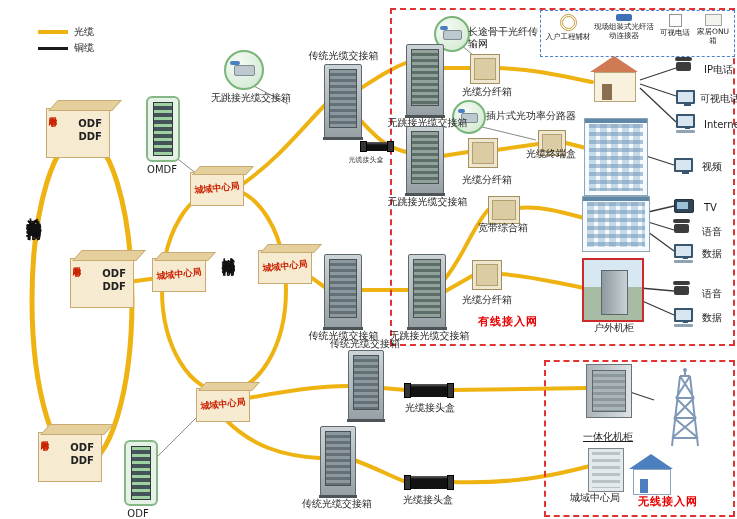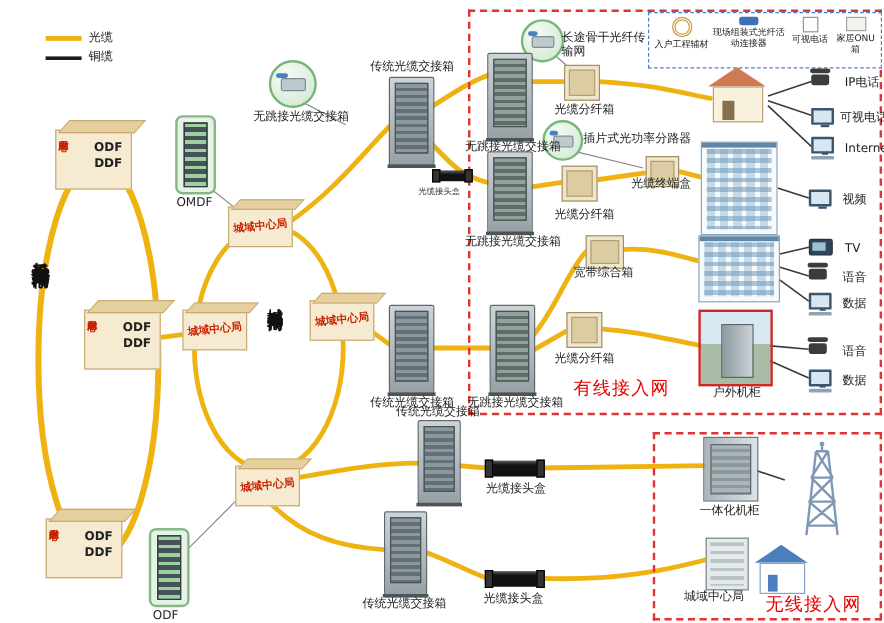--- a/index.html
+++ b/index.html
@@ -2,21 +2,21 @@
 <html><head>
 <meta charset="utf-8">
 <style>
   html,body{margin:0;padding:0;background:#fff;}
   #stage{position:relative;width:737px;height:519px;background:#ffffff;overflow:hidden;
          font-family:"DejaVu Sans","Liberation Sans",sans-serif;color:#222;}
   .abs{position:absolute;}
   .lbl{position:absolute;font-size:10px;color:#1d1d1d;text-align:center;line-height:1.18;}
   .lbl.left{text-align:left;}
   .lbl.tiny{font-size:7px;color:#333;}
-  .red-title{position:absolute;font-size:15px;font-weight:normal;color:#e80000;letter-spacing:1px;}
+  .red-title{position:absolute;font-size:11px;font-weight:bold;color:#e80000;letter-spacing:1px;}
   .vtitle{position:absolute;writing-mode:vertical-rl;text-orientation:upright;font-weight:bold;color:#111;}
   
   .swatch{position:absolute;}
   
   .office-lg{position:absolute;width:62px;height:48px;background:#f6ead0;border:1px solid #c9aa70;}
   .office-lg::before{content:"";position:absolute;left:6px;right:-8px;top:-9px;height:9px;background:#e4cf9d;border:1px solid #c9aa70;transform:skewX(-42deg);}
   .office-lg .side{position:absolute;left:1px;top:2px;writing-mode:vertical-rl;text-orientation:upright;font-size:8px;font-weight:bold;color:#c92200;letter-spacing:0px;line-height:1;}
   .office-lg .front{position:absolute;right:7px;top:9px;font-size:10px;font-weight:bold;color:#222;text-align:center;line-height:1.25;}
   .office-lg .front i{display:block;font-style:normal;}
   .office-sm{position:absolute;width:52px;height:32px;background:#f6ead0;border:1px solid #c9aa70;}
@@ -256,21 +256,21 @@
   <div class="cabinet" style="left:348px;top:350px;width:34px;height:68px;"></div>
   <div class="splice" style="left:406px;top:384px;width:46px;height:13px;"></div>
   <div class="lbl" style="left:402px;top:402px;width:56px;">光缆接头盒</div>
 
   <div class="cabinet" style="left:320px;top:426px;width:34px;height:68px;"></div>
   <div class="lbl" style="left:292px;top:498px;width:90px;">传统光缆交接箱</div>
   <div class="splice" style="left:406px;top:476px;width:46px;height:13px;"></div>
   <div class="lbl" style="left:400px;top:494px;width:56px;">光缆接头盒</div>
 
   <div class="ic-cab" style="left:586px;top:364px;width:44px;height:52px;"></div>
-  <div class="lbl" style="left:578px;top:420px;width:60px;">一体化机柜</div>
+  <div class="lbl" style="left:578px;top:431px;width:60px;text-decoration:underline;">一体化机柜</div>
   <div class="abs" style="left:652px;top:368px;width:66px;height:80px;">
     <svg width="66" height="80" viewBox="0 0 66 80">
       <path d="M28 8 L20 78 M38 8 L46 78 M28 8 H38 M24 30 H42 M22 50 H44 M20 70 H46 M28 8 L42 30 M38 8 L24 30 M24 30 L44 50 M42 30 L22 50 M22 50 L46 70 M44 50 L20 70 M33 2 V8" stroke="#7f98b5" stroke-width="2" fill="none"></path>
       <circle cx="33" cy="2" r="2" fill="#7f98b5"></circle>
     </svg>
   </div>
   <div class="sr-rack" style="left:588px;top:448px;width:34px;height:42px;"></div>
   <div class="lbl" style="left:560px;top:492px;width:70px;">城域中心局</div>
   <div class="abs" style="left:628px;top:452px;width:46px;height:44px;">
     <span class="h-roof" style="left:1px;top:2px;border-left:22px solid transparent;border-right:22px solid transparent;border-bottom:15px solid #4c7fc0;"></span>

